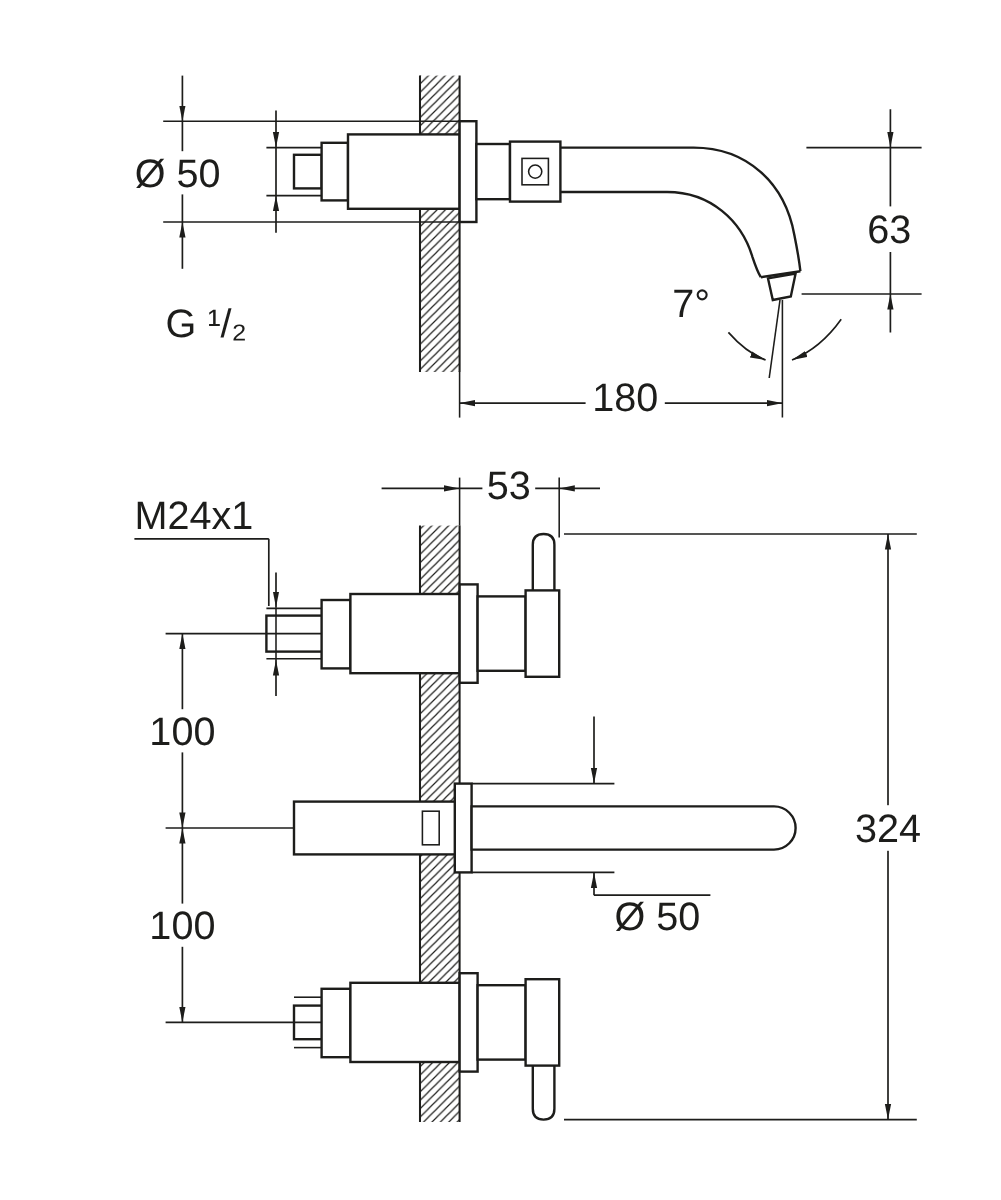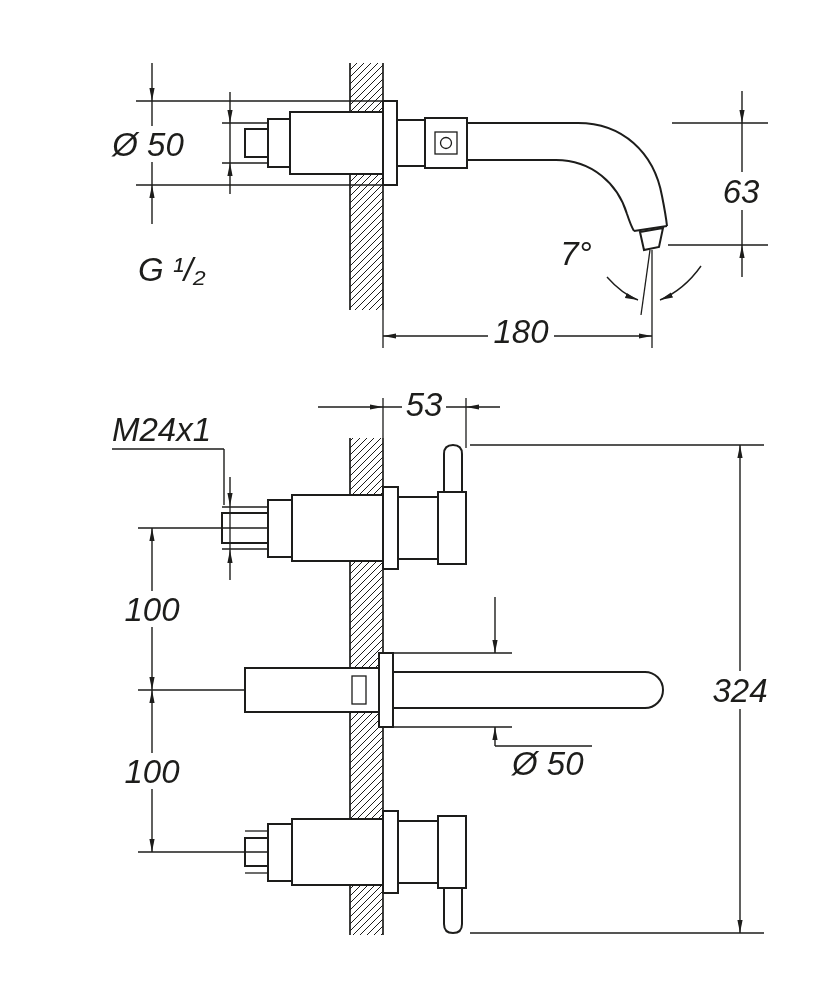--- a/index.html
+++ b/index.html
@@ -1,16 +1,16 @@
 <!DOCTYPE html>
 <html><head>
 <meta charset="utf-8">
 <style>
   html,body{margin:0;padding:0;background:#ffffff;}
-  .stage{position:relative;width:834px;height:1000px;background:#ffffff;overflow:hidden;font-style:italic;}
+  .stage{position:relative;width:834px;height:1000px;background:#ffffff;overflow:hidden;}
   svg{display:block;}
   text{
     font-family:"Liberation Sans","DejaVu Sans",sans-serif;
     font-size:33px;
     fill:#1d1d1b;
   }
   .fix{fill:#ffffff;stroke:#1d1d1b;stroke-width:2;}
   .ln{fill:none;stroke:#1d1d1b;stroke-width:2;}
   .edge{fill:none;stroke:#1d1d1b;stroke-width:1.7;}
   .thin{fill:none;stroke:#1d1d1b;stroke-width:1.3;}

